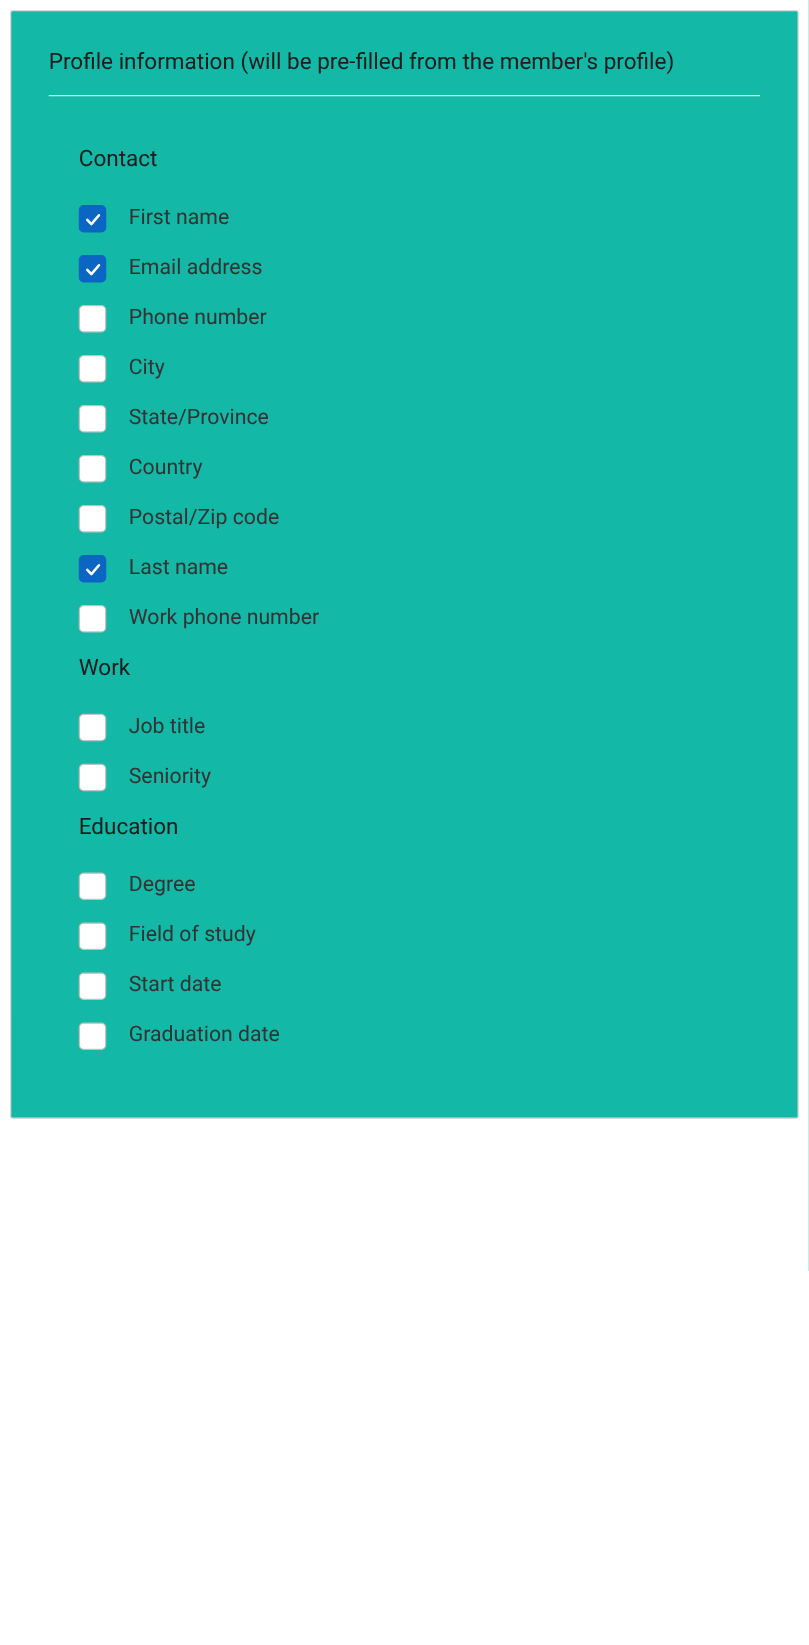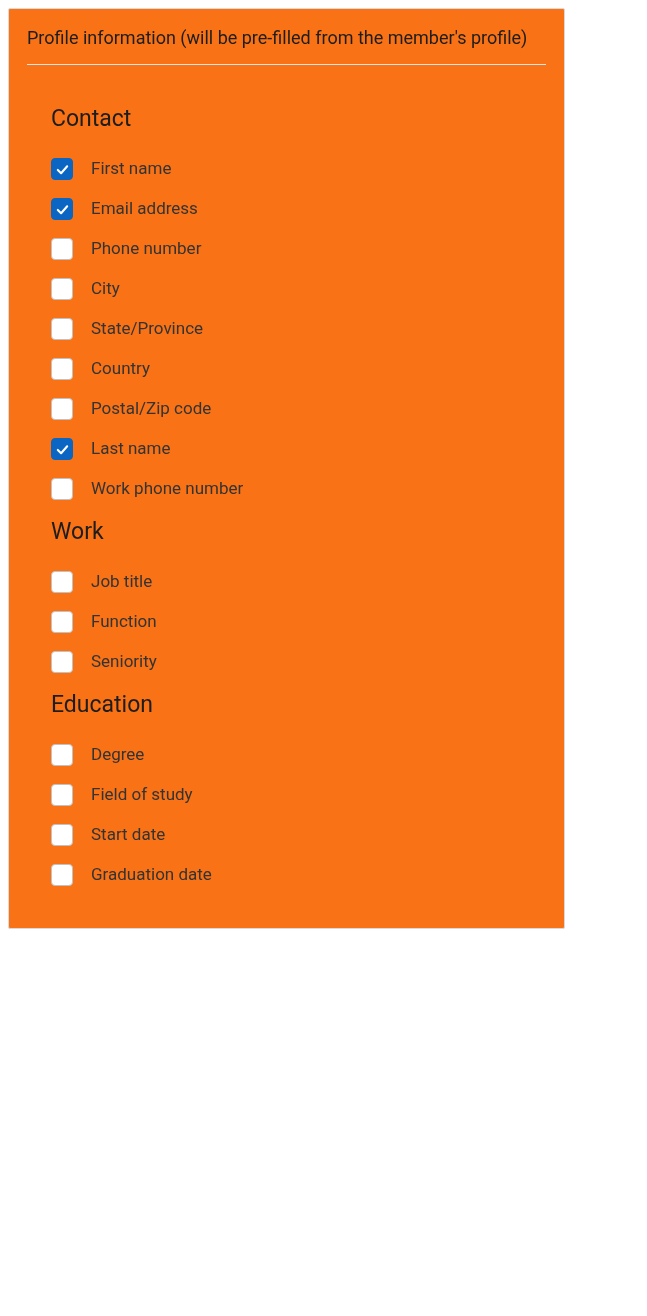--- a/index.html
+++ b/index.html
@@ -6,25 +6,25 @@
       box-sizing: border-box;
       margin: 0;
       padding: 0;
     }
     body {
       font-family: -apple-system, BlinkMacSystemFont, "Segoe UI", Roboto, Helvetica, Arial, sans-serif;
       background: #fff;
       padding: 8px;
     }
     .panel {
-      width: 557px;
+      width: 631px;
       border: 1px solid #d9d9d9;
       border-radius: 2px;
-      background: #f97316;
-      padding: 0;
+      background: #14b8a6;
+      padding: 12px;
       box-shadow: 0 0 1px rgba(0,0,0,0.05);
     }
     .panel-header {
       padding: 18px 18px 16px 18px;
     }
     .panel-title {
       font-size: 18px;
       font-weight: 400;
       color: #1d1d1d;
       padding-bottom: 16px;
@@ -33,21 +33,21 @@
     .panel-body {
       padding: 10px 42px 24px 42px;
     }
     .section {
       margin-top: 12px;
     }
     .section:first-child {
       margin-top: 14px;
     }
     .section-title {
-      font-size: 23px;
+      font-size: 18px;
       font-weight: 400;
       color: #1d1d1d;
       margin-bottom: 26px;
     }
     .field-row {
       display: flex;
       align-items: flex-start;
       margin-bottom: 18px;
     }
     .field-row:last-child {
@@ -170,26 +170,20 @@
     <div class="section">
       <h2 class="section-title">Work</h2>
 
       <div class="field-row">
         <span class="checkbox">
           
         </span>
         <span class="field-label">Job title</span>
       </div>
 
-      <div class="field-row">
-        <span class="checkbox">
-          
-        </span>
-        <span class="field-label">Function</span>
-      </div>
 
       <div class="field-row">
         <span class="checkbox">
           
         </span>
         <span class="field-label">Seniority</span>
       </div>
     </div>
 
 

